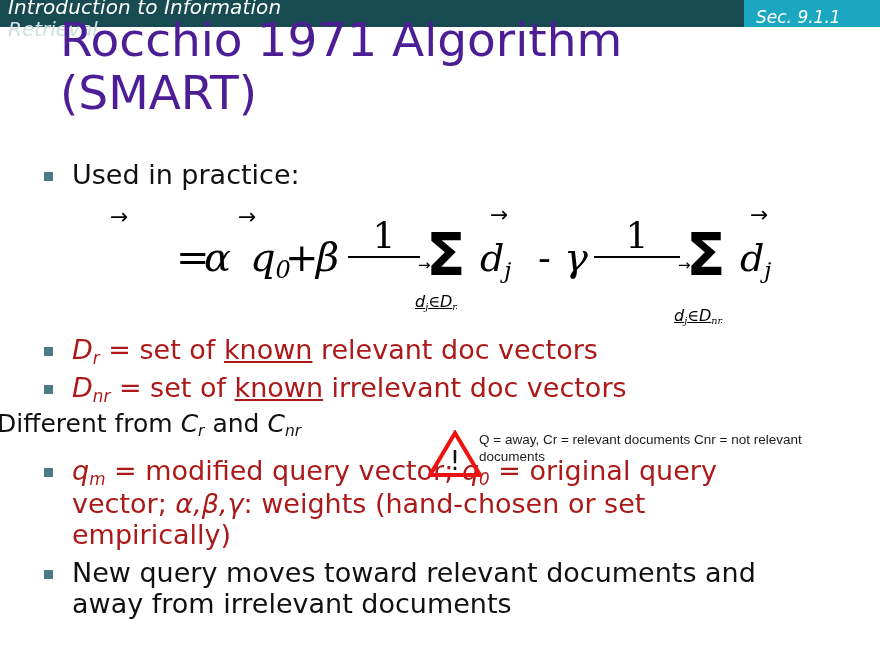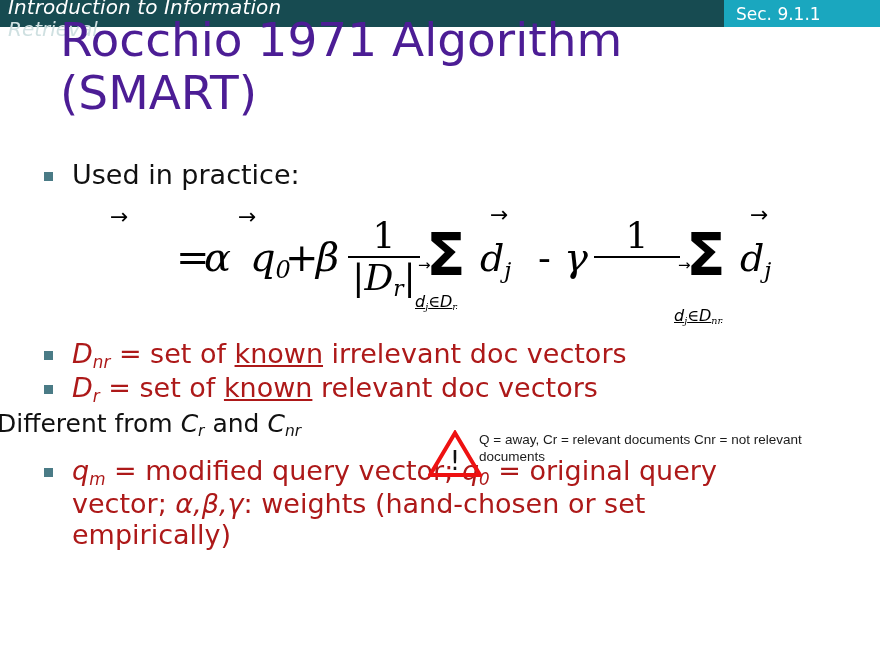--- a/index.html
+++ b/index.html
@@ -44,29 +44,30 @@
     font-style: italic;
     font-size: 20px;
     color: #cfe0e1;
     white-space: nowrap;
     z-index: 2;
   }
   #sec-badge {
     position: absolute;
     right: 0;
     top: 0;
-    width: 156px;
+    width: 136px;
     height: 27px;
     background: #1aa7bf;
     z-index: 4;
     display: flex;
-    align-items: center;
+    align-items: flex-end;
     justify-content: flex-start;
     padding-left: 12px;
     box-sizing: border-box;
+    font-style: italic;
   }
   #sec-badge span {
     font-family: "DejaVu Sans", sans-serif;
     font-size: 17px;
     color: #ffffff;
     white-space: nowrap;
   }
 
   
   #slide-title {
@@ -249,40 +250,44 @@
 
 <div id="body-content">
 
   <div class="bullet-row lvl1">
     <span class="bullet-marker"></span>
     <span class="bullet-text gap">Used in practice:</span>
   </div>
 
   <div style="height:142px"></div>
 
+  <div class="bullet-row lvl1" style="margin-top:2px">
+    <span class="bullet-marker"></span>
+    <span class="bullet-text red gap"><span class="var">D</span><span class="sub">r</span><span> = set of </span><span class="u">known</span><span> relevant doc vectors</span></span>
+  </div>
+
   <div class="bullet-row lvl1" style="margin-top:6px">
     <span class="bullet-marker"></span>
     <span class="bullet-text red gap"><span class="var">D</span><span class="sub">nr</span><span> = set of </span><span class="u">known</span><span> irrelevant doc vectors</span></span>
-  </div>
-
-  <div class="bullet-row lvl1" style="margin-top:2px">
-    <span class="bullet-marker"></span>
-    <span class="bullet-text red gap"><span class="var">D</span><span class="sub">r</span><span> = set of </span><span class="u">known</span><span> relevant doc vectors</span></span>
   </div>
 
   <div class="bullet-row lvl2" style="margin-top:4px">
     <span class="bullet-marker sub"></span>
     <span class="bullet-text gap" style="font-size:25px"><span>Different from </span><span class="var">C</span><span class="sub">r</span><span> and </span><span class="var">C</span><span class="sub">nr</span></span>
   </div>
 
   <div class="bullet-row lvl1" style="margin-top:16px">
     <span class="bullet-marker"></span>
     <span class="bullet-text red gap"><span class="var">q</span><span class="sub">m</span><span> = modified query vector; </span><span class="var">q</span><span class="sub">0</span><span> = original query vector; </span><span class="var">α,β,γ</span><span>: weights (hand-chosen or set empirically)</span></span>
   </div>
 
+  <div class="bullet-row lvl1" style="margin-top:8px">
+    <span class="bullet-marker"></span>
+    <span class="bullet-text gap">New query moves toward relevant documents and away from irrelevant documents</span>
+  </div>
 
 </div>
 
 <div id="formula">
 
   <span class="vecarrow" style="left:12px; top:6px;">→</span>
 
   <span class="fm up" style="left:78px; top:36px; font-size:40px;">=</span>
 
   <span class="fm" style="left:106px; top:36px; font-size:40px;">α</span>
@@ -290,21 +295,20 @@
   <span class="vecarrow" style="left:140px; top:6px;">→</span>
   <span class="fm" style="left:152px; top:36px; font-size:40px;"><span>q</span><span class="smallsub">0</span></span>
 
   <span class="fm up" style="left:187px; top:36px; font-size:40px;">+</span>
 
   <span class="fm" style="left:218px; top:36px; font-size:40px;">β</span>
 
   <div class="frac" style="left:250px; top:20px; width:72px;">
     <span class="num">1</span>
     <span class="bar"></span>
-    <span class="den"><span style="font-style:normal">|</span><span>D</span><span class="smallsub">r</span><span style="font-style:normal">|</span></span>
   </div>
 
   <span class="sigma" style="left:328px; top:28px;">Σ</span>
   <span class="sigsub" style="left:317px; top:94px;"><span class="var">d</span><span class="smallsub">j</span><span style="font-style:normal">∈</span><span class="var">D</span><span class="smallsub">r</span></span>
   <span class="vecarrow" style="left:320px; top:58px; font-size:15px;">→</span>
 
   <span class="vecarrow" style="left:392px; top:4px;">→</span>
   <span class="fm" style="left:382px; top:38px; font-size:38px;"><span>d</span><span class="smallsub">j</span></span>
 
   <span class="fm up" style="left:440px; top:38px; font-size:38px;">-</span>

